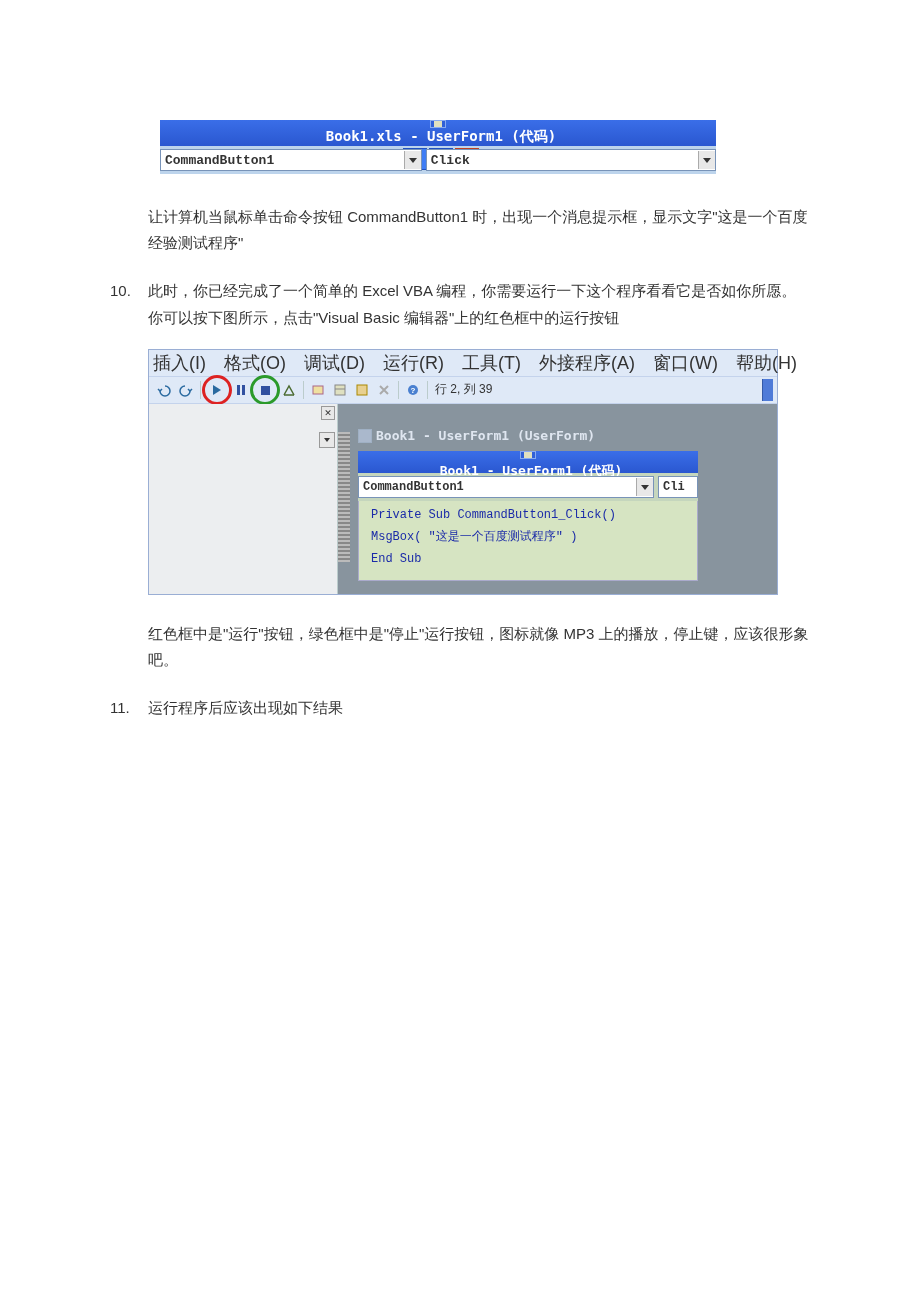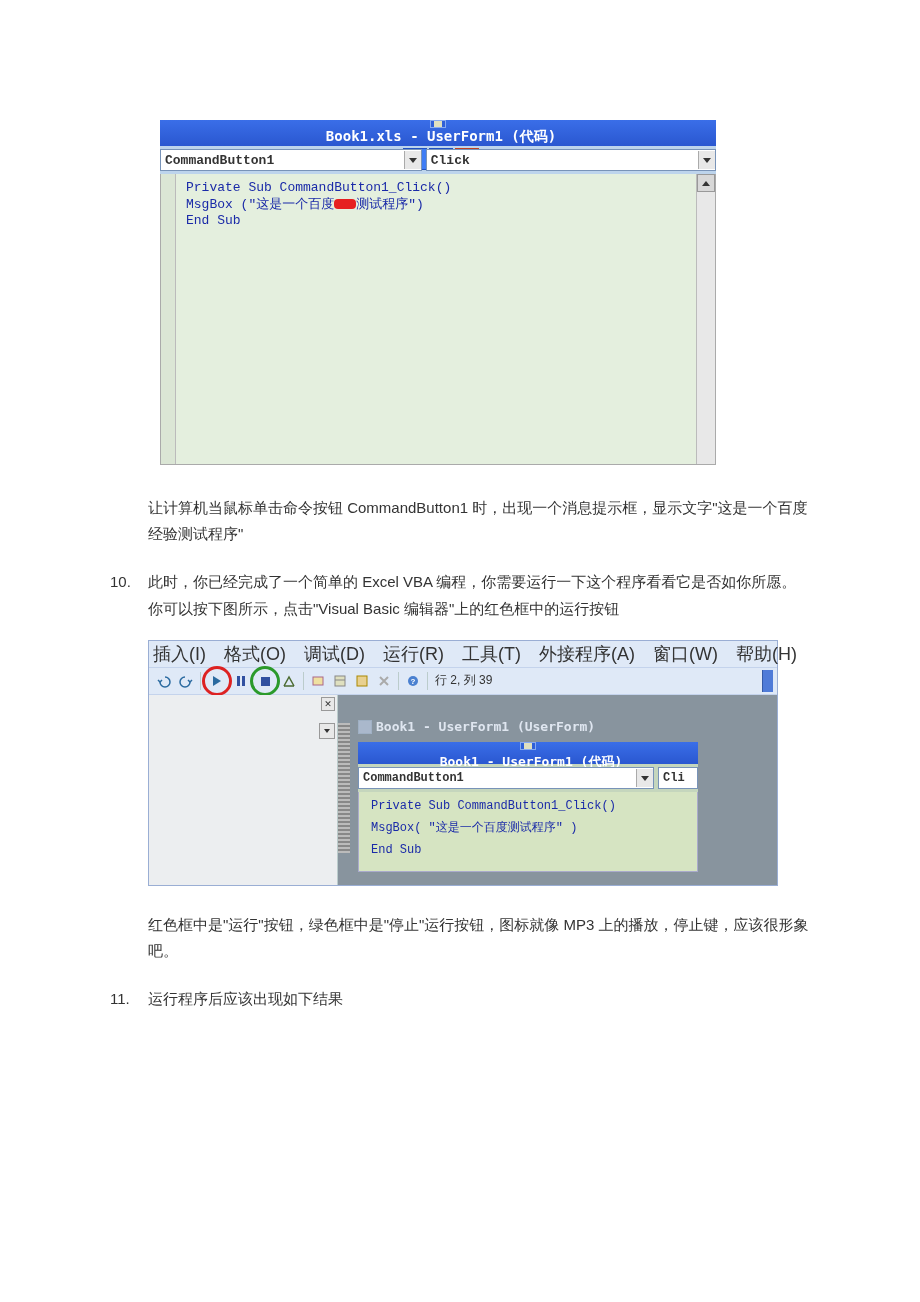--- a/index.html
+++ b/index.html
@@ -321,29 +321,20 @@
     <div class="dropdowns">
       <div class="dropdown dd-left">
         <span>CommandButton1</span>
         <span class="dd-spacer"></span>
           <span class="dd-btn"></span>
       </div>
       <div class="dropdown dd-right">
         <span>Click</span>
         <span class="dd-spacer"></span>
           <span class="dd-btn"></span>
-      </div>
-    </div>
-    <div class="codearea-wrap">
-      <div class="codegutter"></div>
-      <div class="codebody"><span>Private Sub CommandButton1_Click()</span>
-<span>MsgBox ("这是一个百度</span><span class="redblob"></span><span>测试程序")</span>
-<span>End Sub</span></div>
-      <div class="code-scroll">
-        <div class="up-btn"></div>
       </div>
     </div>
   </div>
 
   <div class="para">让计算机当鼠标单击命令按钮 CommandButton1 时，出现一个消息提示框，显示文字"这是一个百度经验测试程序"</div>
 
   <ol class="steps">
     <li>
       <span class="num">10.</span>
       <span>此时，你已经完成了一个简单的 Excel VBA 编程，你需要运行一下这个程序看看它是否如你所愿。你可以按下图所示，点击"Visual Basic  编辑器"上的红色框中的运行按钮</span>

